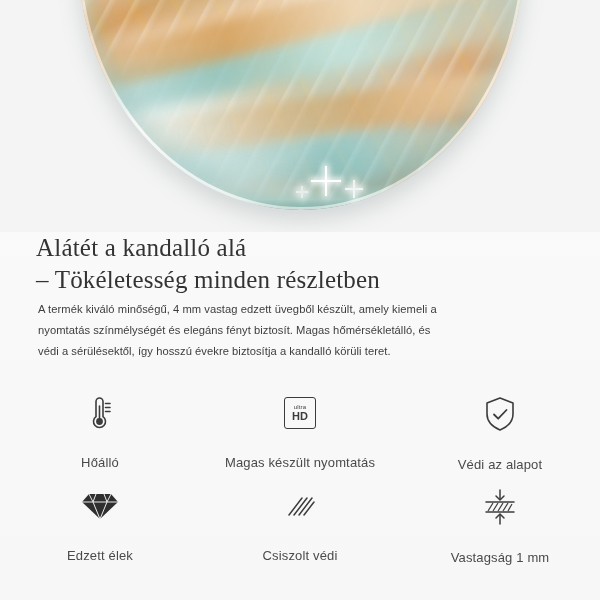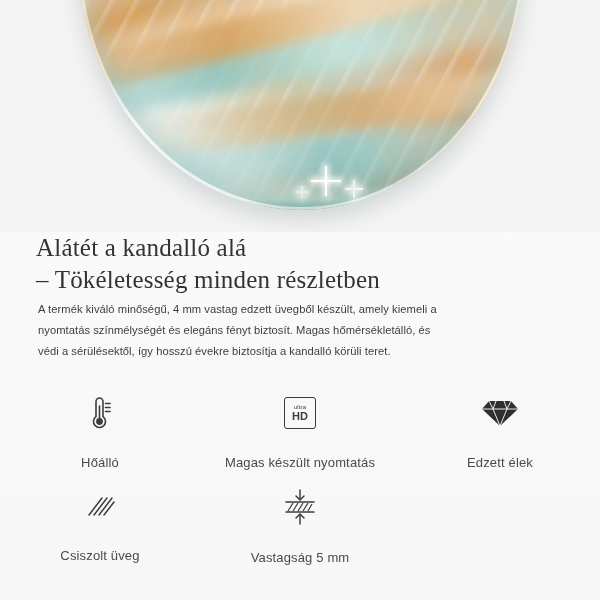--- a/index.html
+++ b/index.html
@@ -261,20 +261,29 @@
     <div class="feature">
       <div class="ico">
         <div class="hd-box">
           <span class="u">ultra</span>
           <span class="h">HD</span>
         </div>
       </div>
       <div class="cap">Magas készült nyomtatás</div>
     </div>
 
+    <div class="feature">
+      <div class="ico">
+        <svg width="34" height="38" viewBox="0 0 34 38" aria-hidden="true">
+          <path d="M17 3 L30 8 V19c0 8-6 13-13 16C10 32 4 27 4 19V8z" fill="none" stroke="#3c3c3c" stroke-width="1.6" stroke-linejoin="round"></path>
+          <path d="M11 19.5l4.2 4.2L23.5 15" fill="none" stroke="#3c3c3c" stroke-width="1.8" stroke-linecap="round" stroke-linejoin="round"></path>
+        </svg>
+      </div>
+      <div class="cap">Védi az alapot</div>
+    </div>
 
     <div class="feature">
       <div class="ico">
         <svg width="38" height="32" viewBox="0 0 38 32" aria-hidden="true">
           <path d="M8 4 H30 L37 12 L19 29 L1 12 Z" fill="#2f2f2f"></path>
           <g stroke="#ffffff" stroke-width="1" opacity="0.9" fill="none">
             <path d="M8 4 L12 12 L19 29"></path>
             <path d="M30 4 L26 12 L19 29"></path>
             <path d="M1 12 H37"></path>
             <path d="M12 12 L15 4"></path>
@@ -289,21 +298,21 @@
       <div class="ico">
         <svg width="34" height="30" viewBox="0 0 34 30" aria-hidden="true">
           <g stroke="#3c3c3c" stroke-width="1.5" stroke-linecap="round">
             <line x1="6" y1="24" x2="19" y2="7"></line>
             <line x1="11" y1="24" x2="24" y2="7"></line>
             <line x1="16" y1="24" x2="29" y2="7"></line>
             <line x1="21" y1="24" x2="31" y2="11"></line>
           </g>
         </svg>
       </div>
-      <div class="cap">Csiszolt üveg</div>
+      <div class="cap">Csiszolt védi</div>
     </div>
 
     <div class="feature">
       <div class="ico">
         <svg width="36" height="38" viewBox="0 0 36 38" aria-hidden="true">
           <g stroke="#3c3c3c" stroke-width="1.5" stroke-linecap="round" fill="none">
             <line x1="18" y1="2" x2="18" y2="11"></line>
             <path d="M14 8 L18 12 L22 8"></path>
             <line x1="4" y1="14" x2="32" y2="14"></line>
             <line x1="4" y1="24" x2="32" y2="24"></line>
@@ -312,17 +321,17 @@
           </g>
           <g stroke="#3c3c3c" stroke-width="1.2">
             <line x1="6" y1="23" x2="11" y2="15"></line>
             <line x1="11" y1="23" x2="16" y2="15"></line>
             <line x1="16" y1="23" x2="21" y2="15"></line>
             <line x1="21" y1="23" x2="26" y2="15"></line>
             <line x1="26" y1="23" x2="30" y2="16"></line>
           </g>
         </svg>
       </div>
-      <div class="cap">Vastagság 5 mm</div>
+      <div class="cap">Vastagság 1 mm</div>
     </div>
 
   </div>
 </div>
 
 </body></html>

